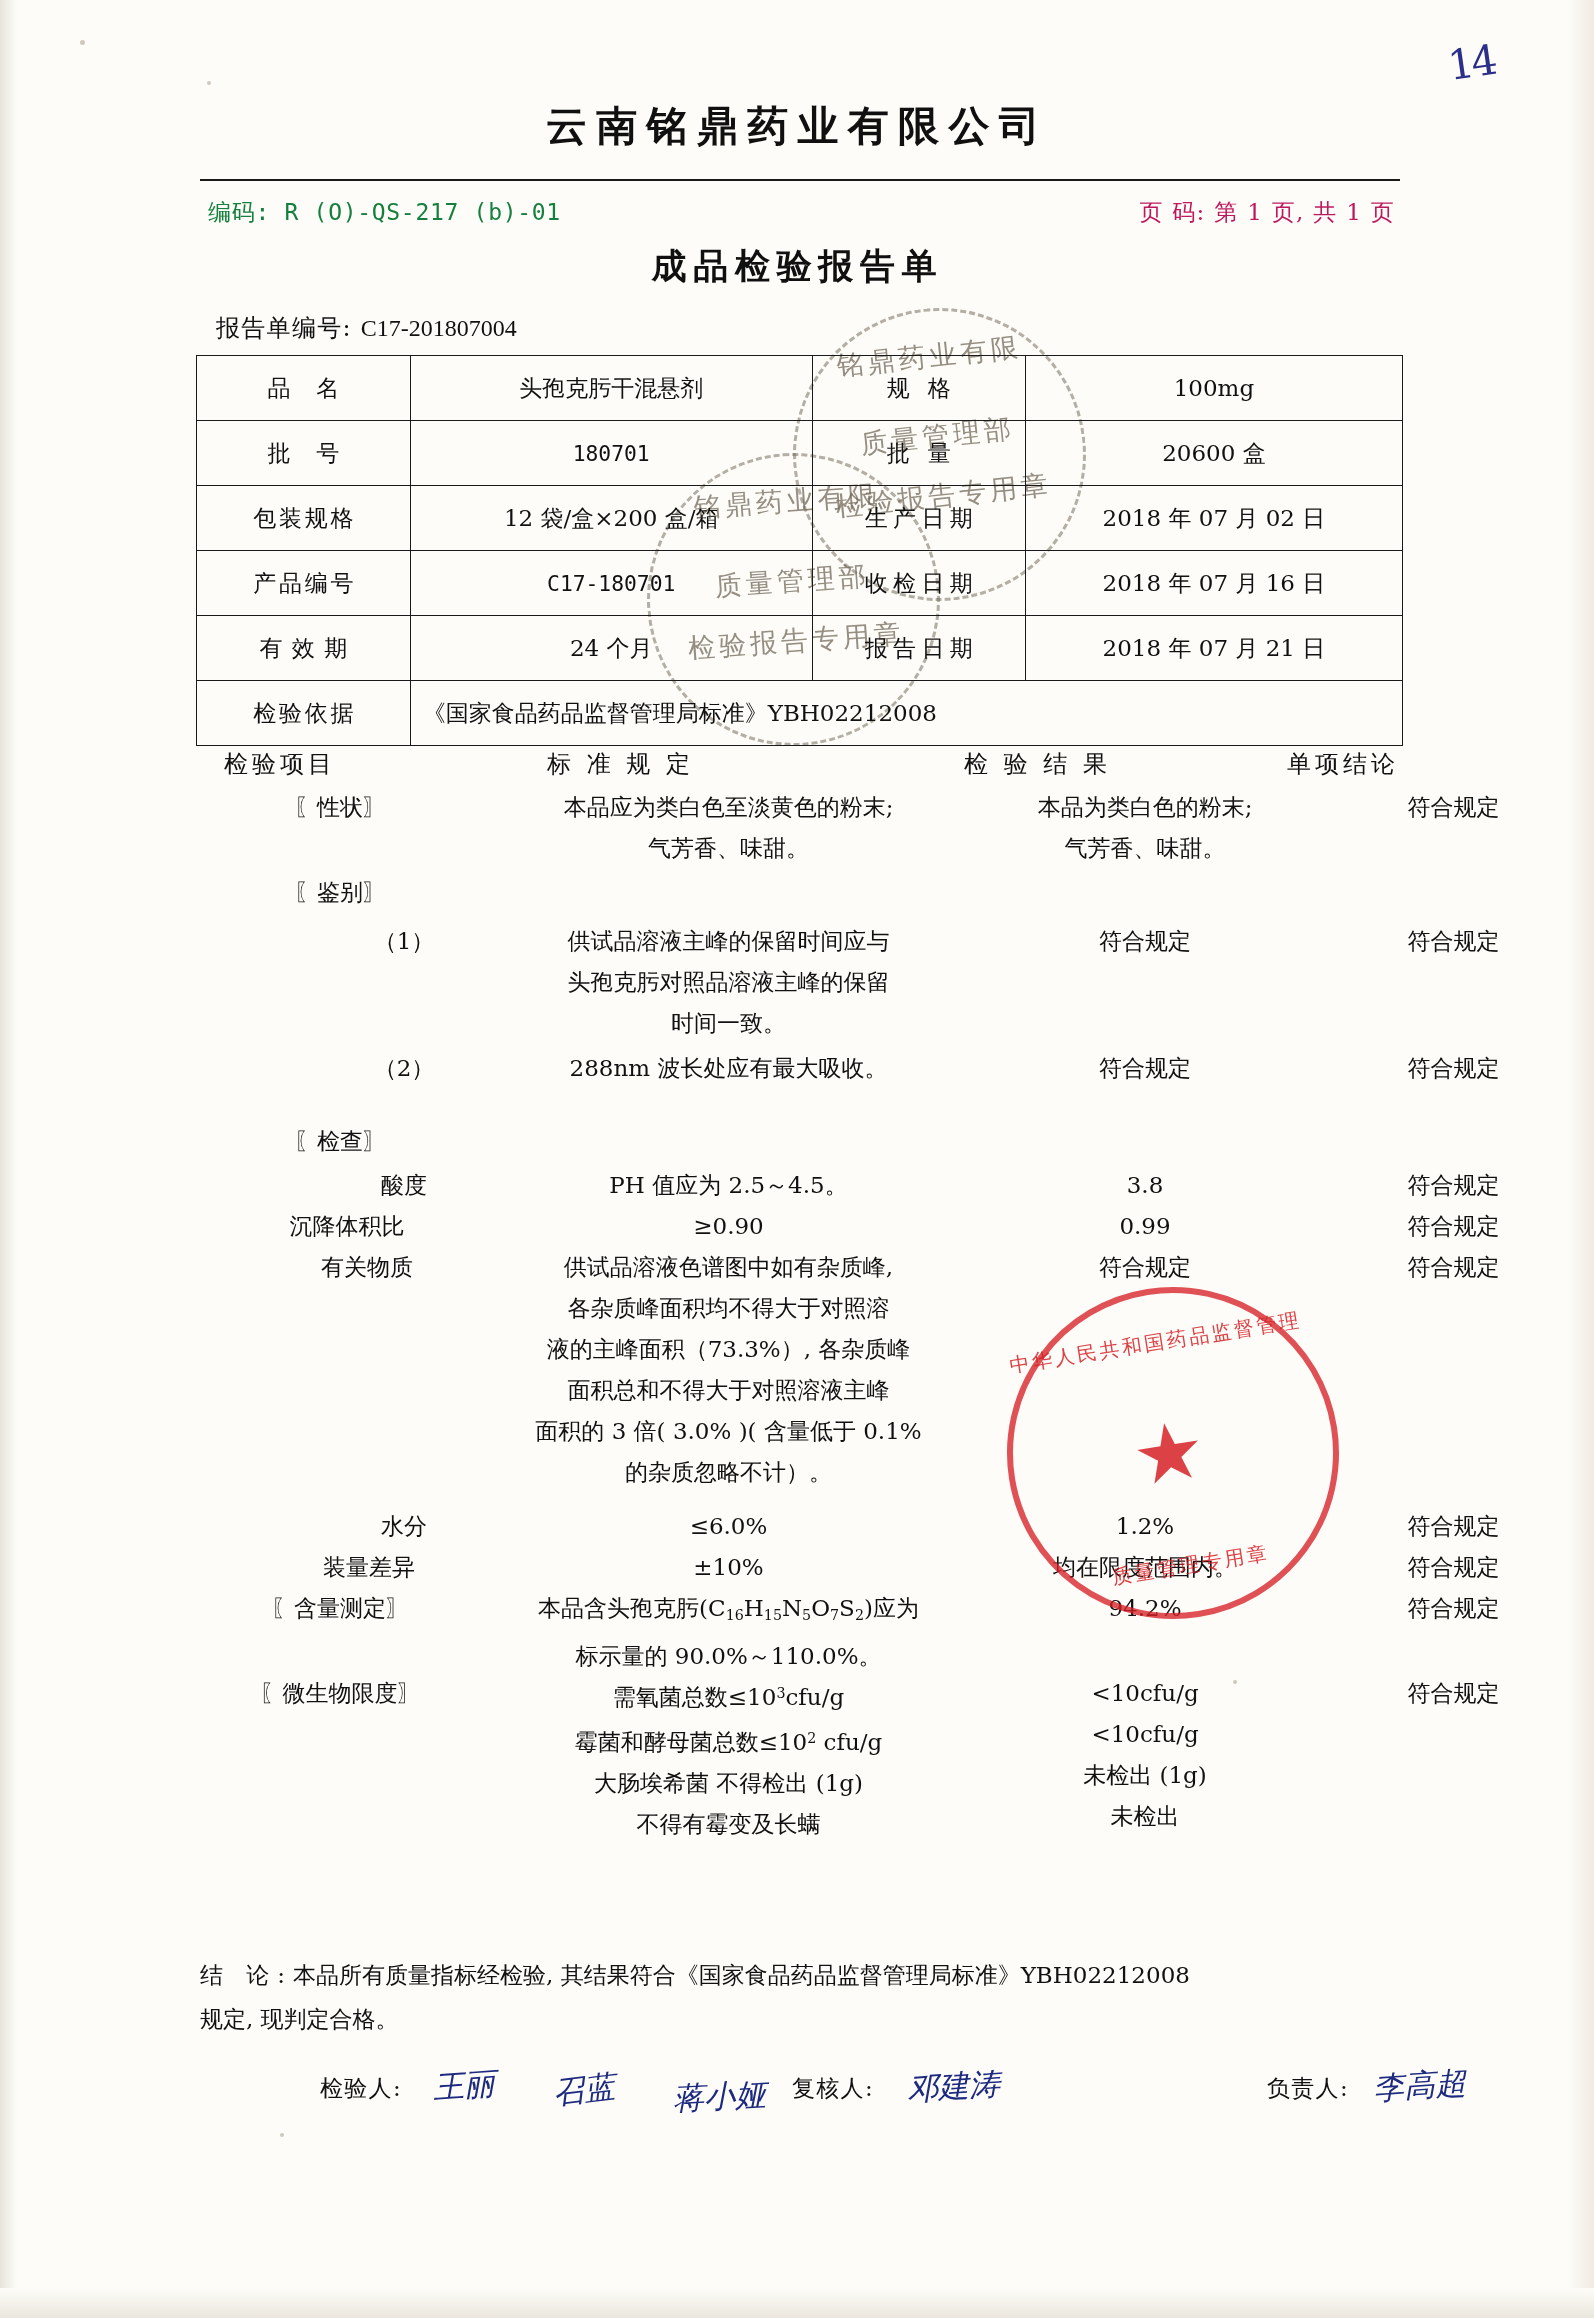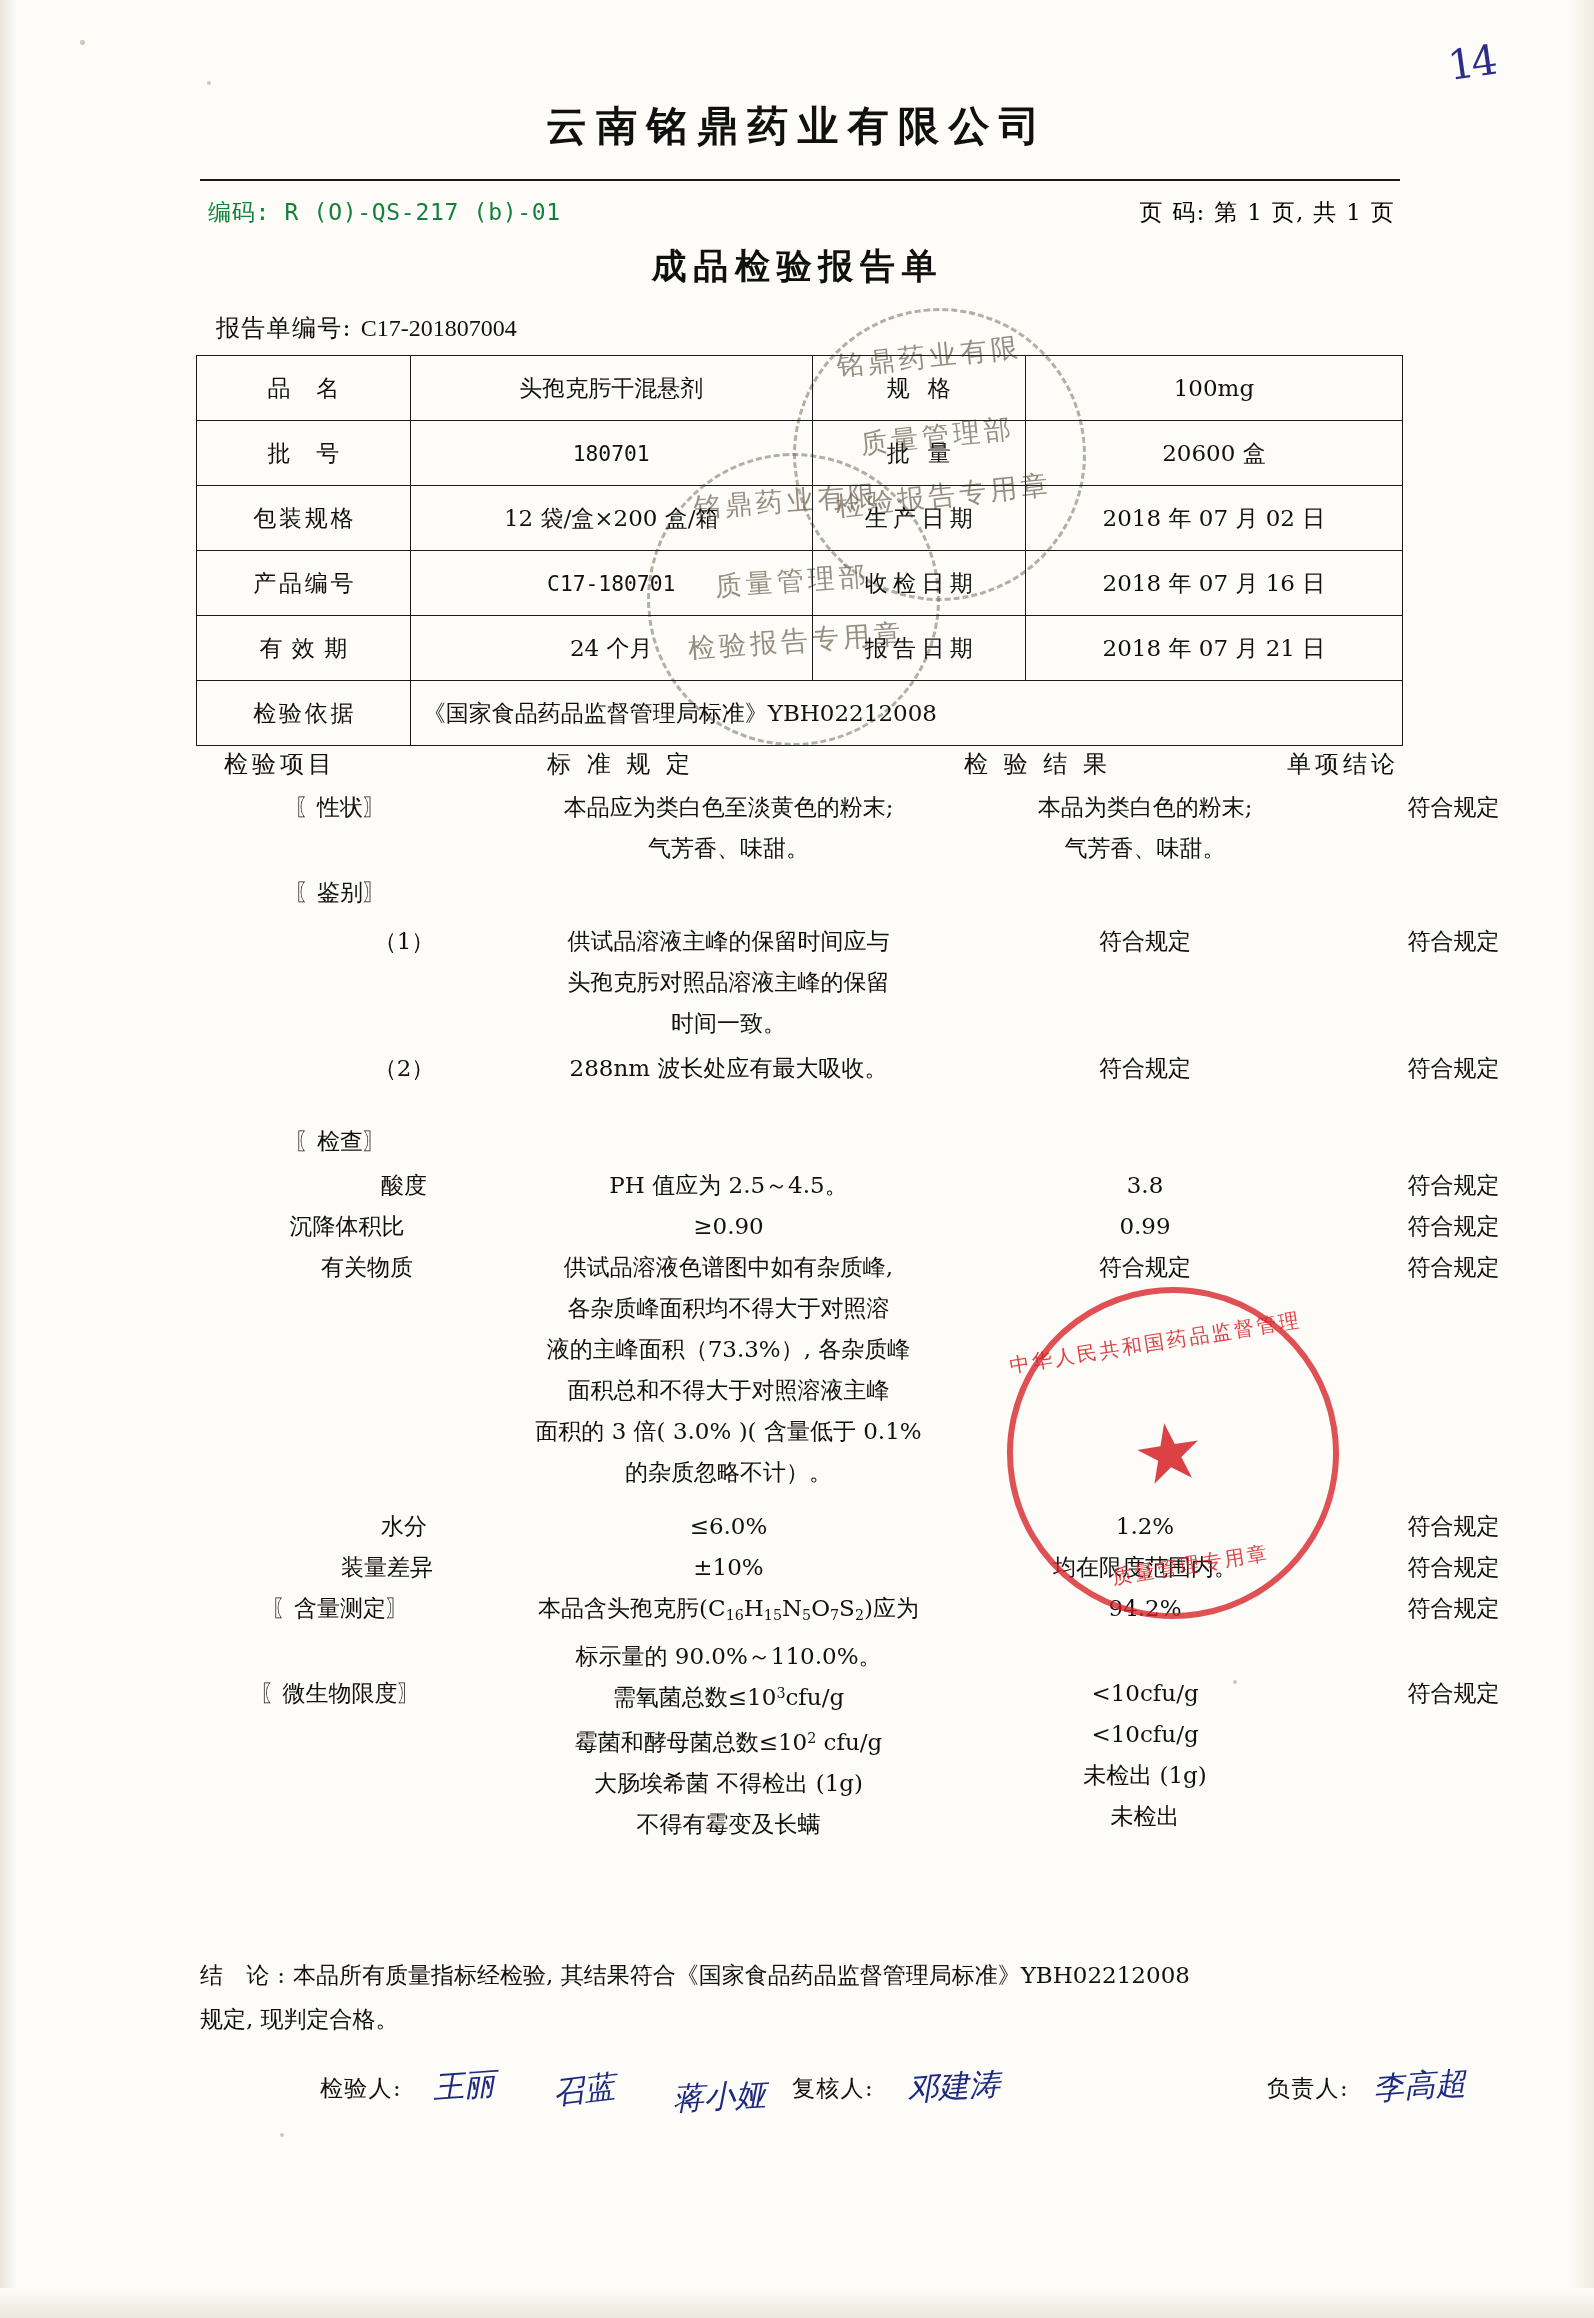--- a/index.html
+++ b/index.html
@@ -71,21 +71,21 @@
     font-size: 23px;
     color: #15803d;
     letter-spacing: 0.7px;
   }
   .page-no {
     position: absolute;
     right: 200px;
     top: 197px;
     font-family: "DejaVu Serif", "Liberation Serif", serif;
     font-size: 23px;
-    color: #000000;
+    color: #be185d;
     letter-spacing: 1.3px;
   }
 
   .doc-title {
     position: absolute;
     left: 0; top: 243px;
     width: 1595px;
     text-align: center;
     font-family: "DejaVu Serif", "Liberation Serif", serif;
     font-weight: bold;
@@ -502,21 +502,21 @@
         </div>
       <div class="col-res">
           <div class="ln">1.2%</div>
         </div>
       <div class="col-con">
           <div class="ln">符合规定</div>
         </div>
     </div>
 
     <div class="row" style="height:41px;">
-      <div class="col-item" style="left:247px;">
+      <div class="col-item" style="left:229px;">
           <div class="ln">装量差异</div>
         </div>
       <div class="col-std">
           <div class="ln">±10%</div>
         </div>
       <div class="col-res">
           <div class="ln">均在限度范围内。</div>
         </div>
       <div class="col-con">
           <div class="ln">符合规定</div>

